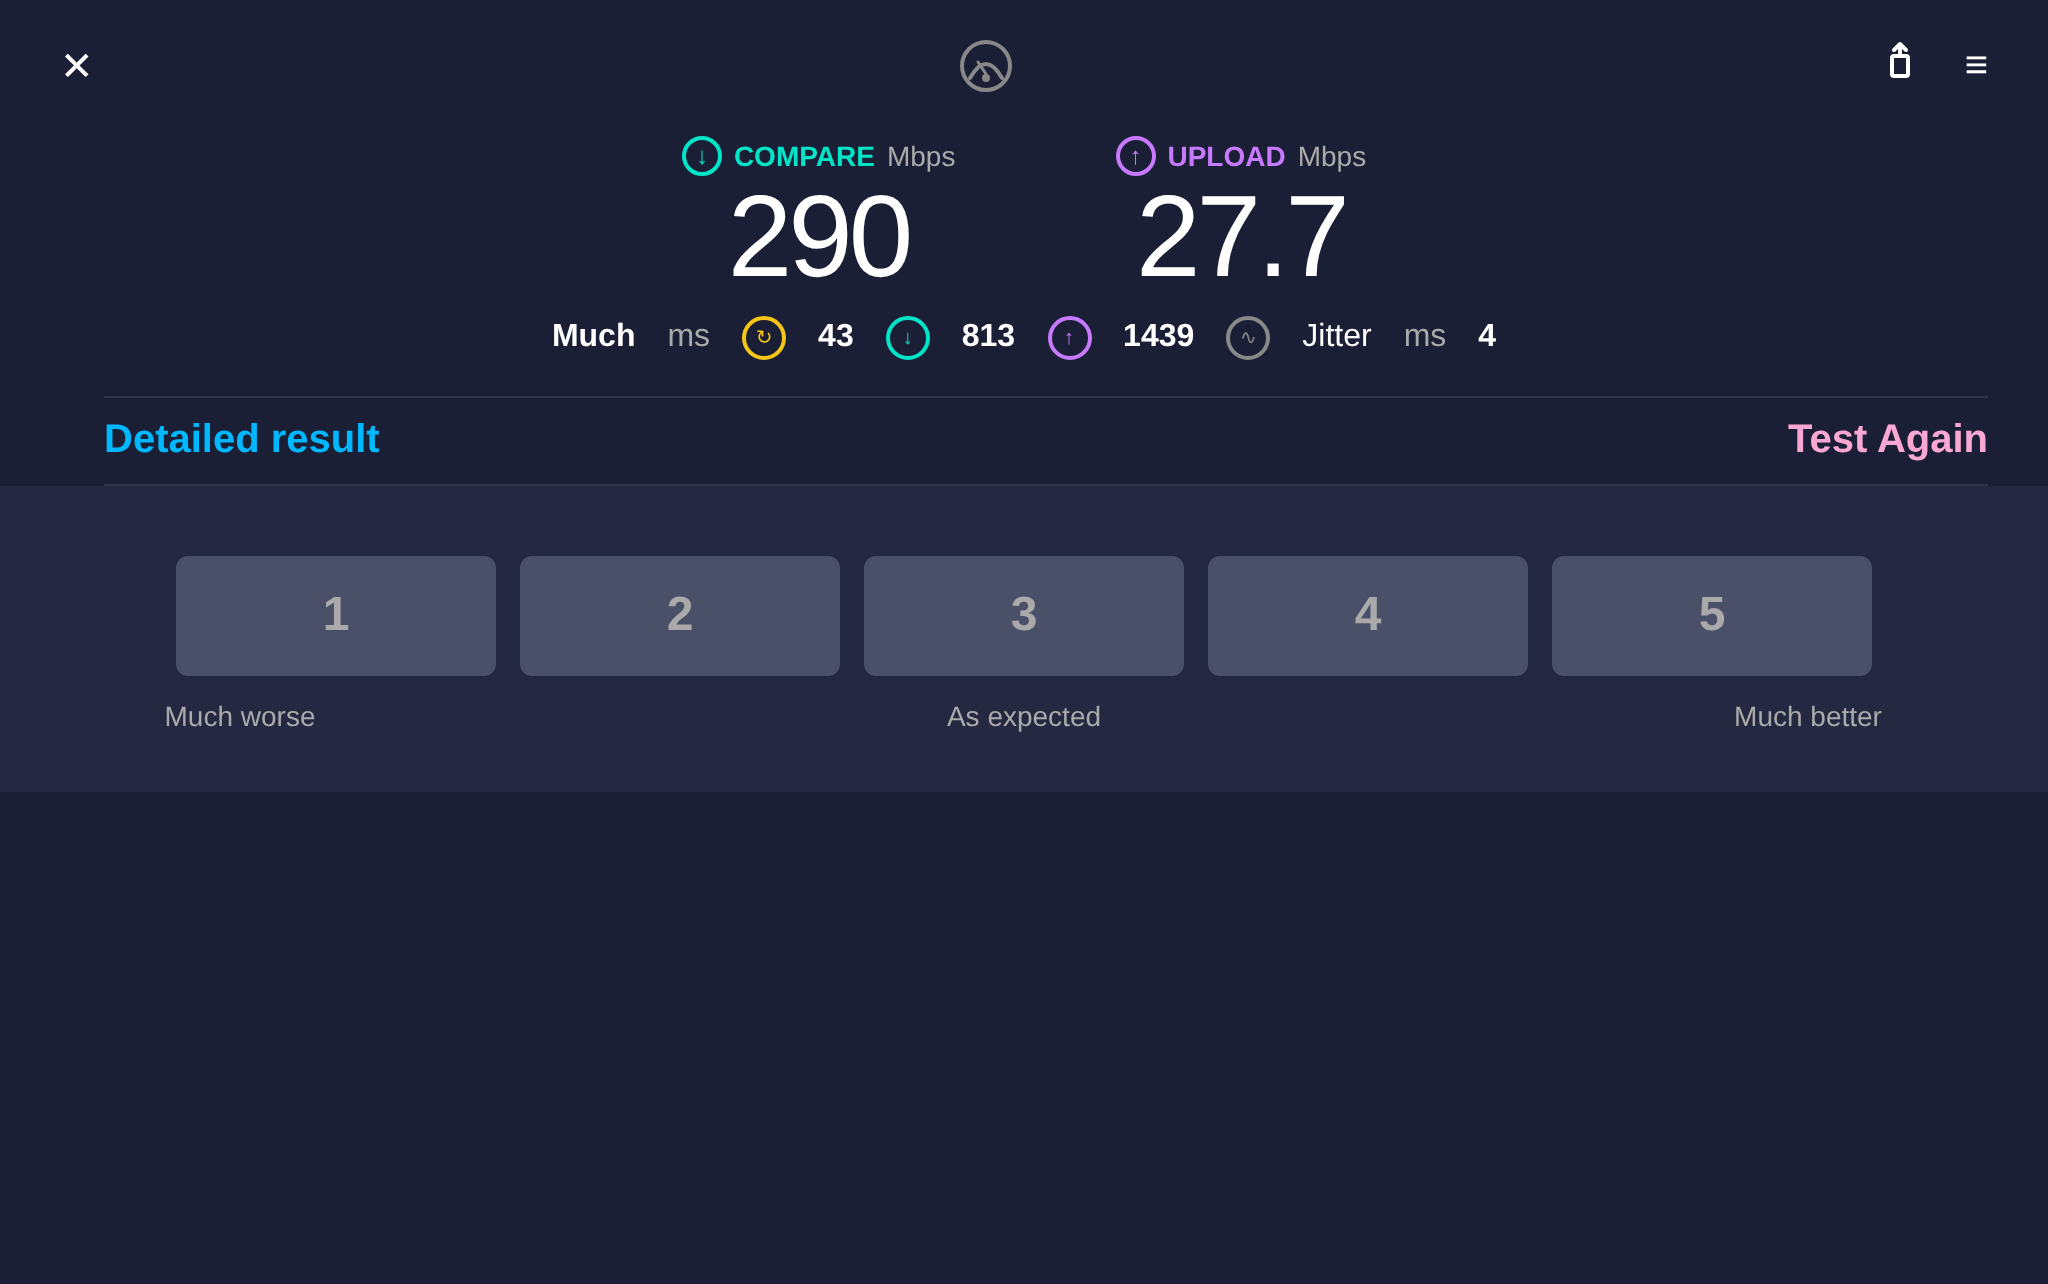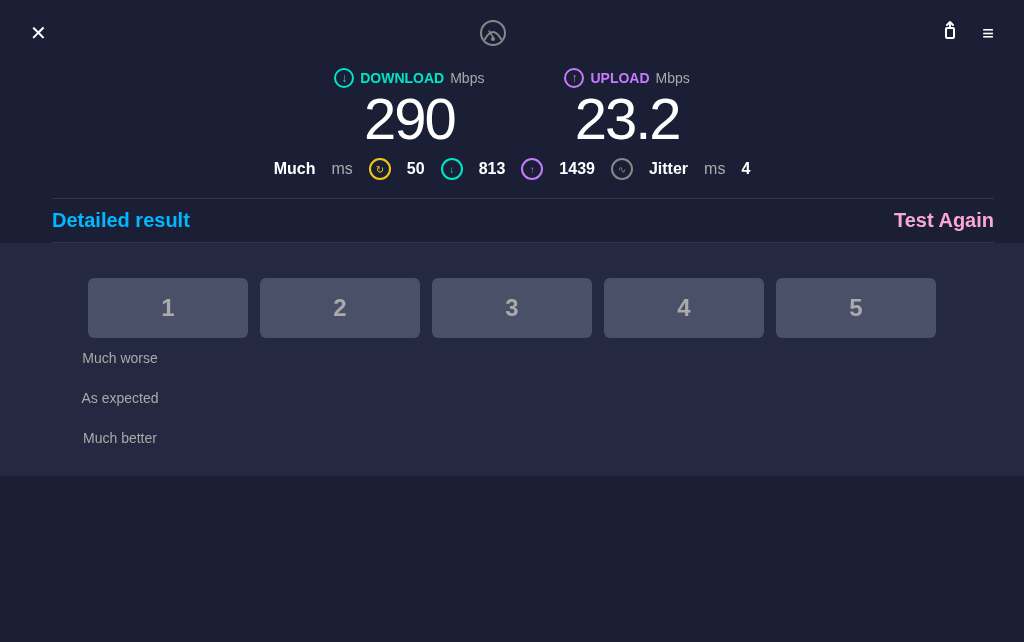--- a/index.html
+++ b/index.html
@@ -189,21 +189,21 @@
       font-size: 10px;
     }
 
     .ping-number {
       font-weight: bold;
       color: #ffffff;
       font-size: 16px;
     }
 
     .jitter-label {
-      font-weight: bold;
+      font-weight: normal;
       color: #ffffff;
     }
 
     .jitter-unit {
       color: #aaaaaa;
     }
 
     
     .action-row {
       display: flex;
@@ -267,21 +267,20 @@
       cursor: pointer;
       display: flex;
       align-items: center;
       justify-content: center;
     }
 
     .rating-labels {
       display: flex;
       justify-content: space-between;
       gap: 12px;
-      flex-direction: column;
     }
 
     .rating-label-item {
       width: 160px;
       text-align: center;
       color: #aaaaaa;
       font-size: 14px;
     }
   </style>
 </head>
@@ -311,42 +310,42 @@
       </span>
       <span class="menu-icon">≡</span>
     </div>
   </div>
 
   <div class="metrics-row">
 
     <div class="metric-block">
       <div class="metric-label download-label">
         <span class="dl-icon">↓</span>
-        <span>DOWNLOAD</span>
+        <span>COMPARE</span>
         <span class="unit">Mbps</span>
       </div>
       <div class="metric-value download-value">290</div>
     </div>
 
     <div class="metric-block">
       <div class="metric-label upload-label">
         <span class="ul-icon">↑</span>
         <span>UPLOAD</span>
         <span class="unit">Mbps</span>
       </div>
-      <div class="metric-value upload-value">23.2</div>
+      <div class="metric-value upload-value">27.7</div>
     </div>
   </div>
 
   <div class="ping-row">
     <span class="ping-label">Much</span>
     <span class="ping-unit">ms</span>
 
     <span class="ping-icon-yellow">↻</span>
-    <span class="ping-number">50</span>
+    <span class="ping-number">43</span>
 
     <span class="ping-dl-icon">↓</span>
     <span class="ping-number">813</span>
 
     <span class="ping-ul-icon">↑</span>
     <span class="ping-number">1439</span>
 
     <span class="jitter-icon">∿</span>
     <span class="jitter-label">Jitter</span>
     <span class="jitter-unit">ms</span>

